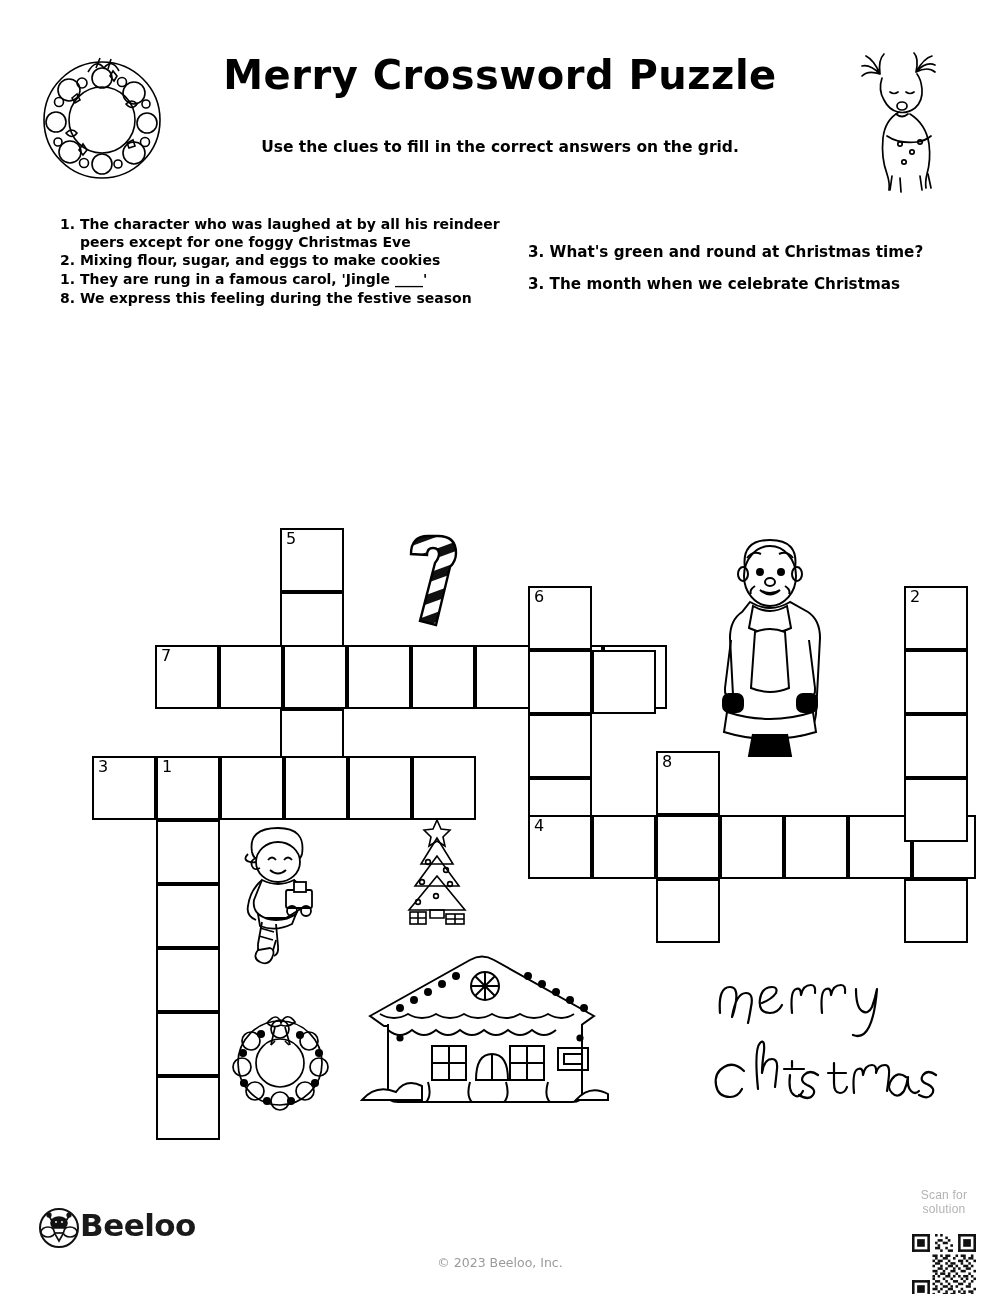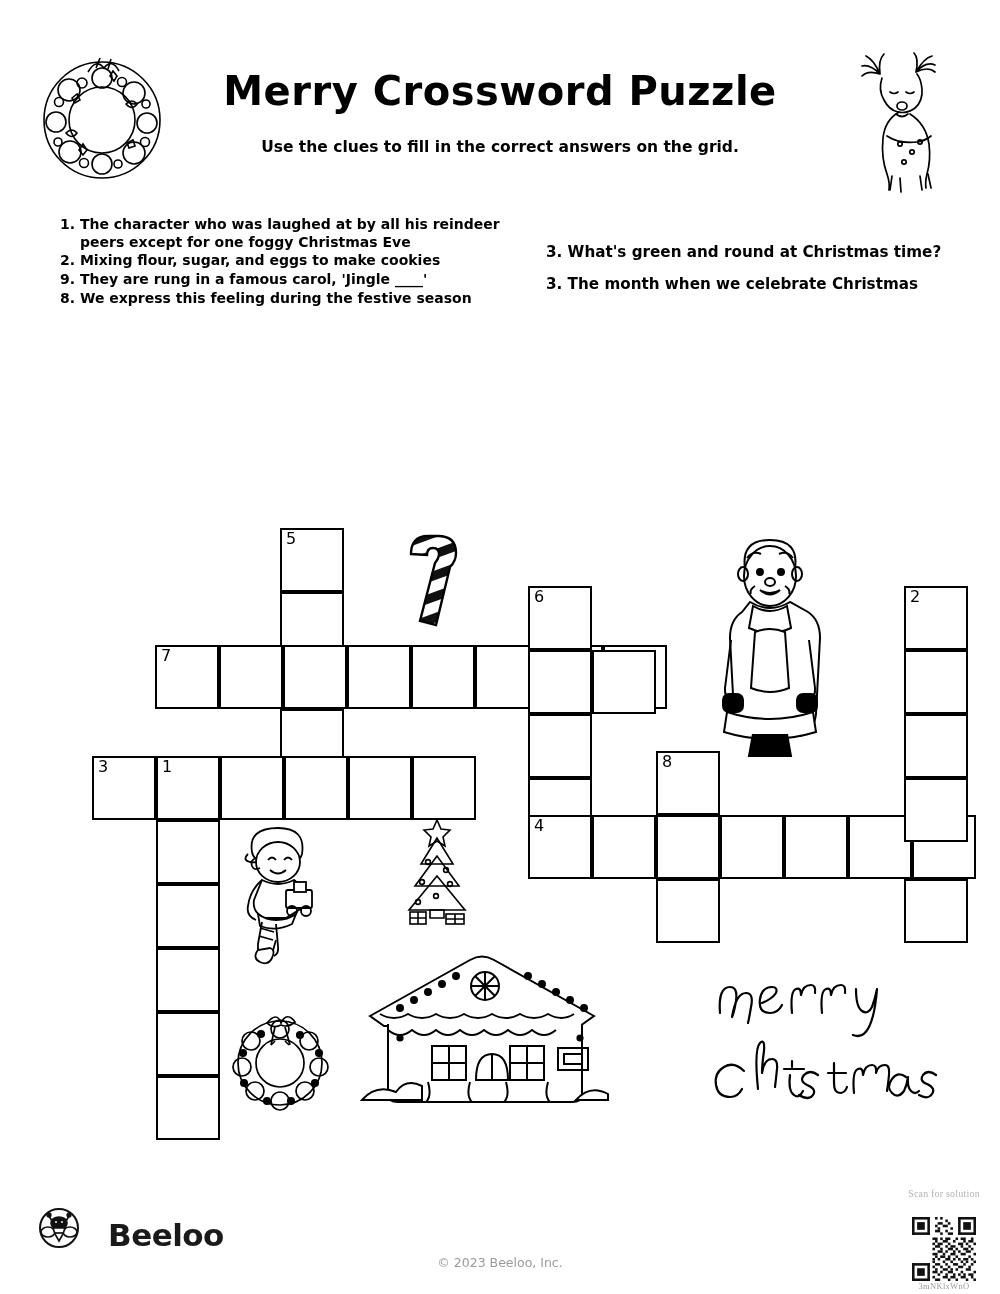--- a/index.html
+++ b/index.html
@@ -30,21 +30,21 @@
   .deer-deco {
     position: absolute;
     left: 832px;
     top: 40px;
     width: 130px;
     height: 155px;
   }
   .title {
     position: absolute;
     left: 180px;
-    top: 68px;
+    top: 52px;
     width: 640px;
     text-align: center;
     font-family: "DejaVu Sans", sans-serif;
     font-weight: bold;
     font-size: 40px;
     letter-spacing: 0.5px;
     color: #000;
     white-space: nowrap;
   }
   .subtitle {
@@ -83,21 +83,21 @@
     color: #000;
     padding-left: 20px;
     text-indent: -20px;
     margin-bottom: 1px;
   }
   #across-col .clue-item {
     font-size: 15.2px;
     line-height: 1.85;
     margin-bottom: 4px;
   }
-  #across-col .clue-list { margin-top: 22px; margin-left: 18px; }
+  #across-col .clue-list { margin-top: 22px; }
 
   
   #grid-area {
     position: absolute;
     left: 0; top: 0;
     width: 1000px; height: 1294px;
   }
   .cell {
     position: absolute;
     box-sizing: border-box;
@@ -117,22 +117,22 @@
   
   .art { position: absolute; }
   .art svg { display: block; }
 
   
   .brand {
     position: absolute;
     left: 38px;
     top: 1207px;
     display: flex;
-    align-items: flex-end;
-    gap: 28px;
+    align-items: flex-start;
+    gap: 0;
   }
   .brand-name {
     font-family: "DejaVu Sans", sans-serif;
     font-weight: bold;
     font-size: 31px;
     letter-spacing: -0.5px;
     color: #1a1a1a;
   }
   .copyright {
     position: absolute;
@@ -144,22 +144,22 @@
     color: #9a9a9a;
   }
   .qr-block {
     position: absolute;
     left: 905px;
     top: 1188px;
     width: 78px;
     text-align: center;
   }
   .qr-caption {
-    font-family: Liberation Serif, serif;
-    font-size: 10px;
+    font-family: Liberation Sans, sans-serif;
+    font-size: 12px;
     color: #b3b3b3;
     margin-bottom: 18px;
     letter-spacing: 0.2px;
   }
   .qr-code { width: 64px; height: 64px; margin: 0 auto; display: block; }
   .qr-id {
     font-family: Liberation Serif, serif;
     font-size: 8.5px;
     color: #9a9a9a;
     margin-top: 0;
@@ -225,21 +225,21 @@
     </svg>
   </div>
 
   <div class="title">Merry Crossword Puzzle</div>
   <div class="subtitle">Use the clues to fill in the correct answers on the grid.</div>
 
   <div class="clue-col" id="down-col">
     <ul class="clue-list" id="down-list">
         <li class="clue-item">1. The character who was laughed at by all his reindeer peers except for one foggy Christmas Eve</li>
         <li class="clue-item">2. Mixing flour, sugar, and eggs to make cookies</li>
-        <li class="clue-item">9. They are rung in a famous carol, 'Jingle ____'</li>
+        <li class="clue-item">1. They are rung in a famous carol, 'Jingle ____'</li>
         <li class="clue-item">8. We express this feeling during the festive season</li>
       </ul>
   </div>
 
   <div class="clue-col" id="across-col">
     <ul class="clue-list" id="across-list">
         <li class="clue-item">3. What's green and round at Christmas time?</li>
         <li class="clue-item">3. The month when we celebrate Christmas</li>
       </ul>
   </div>

